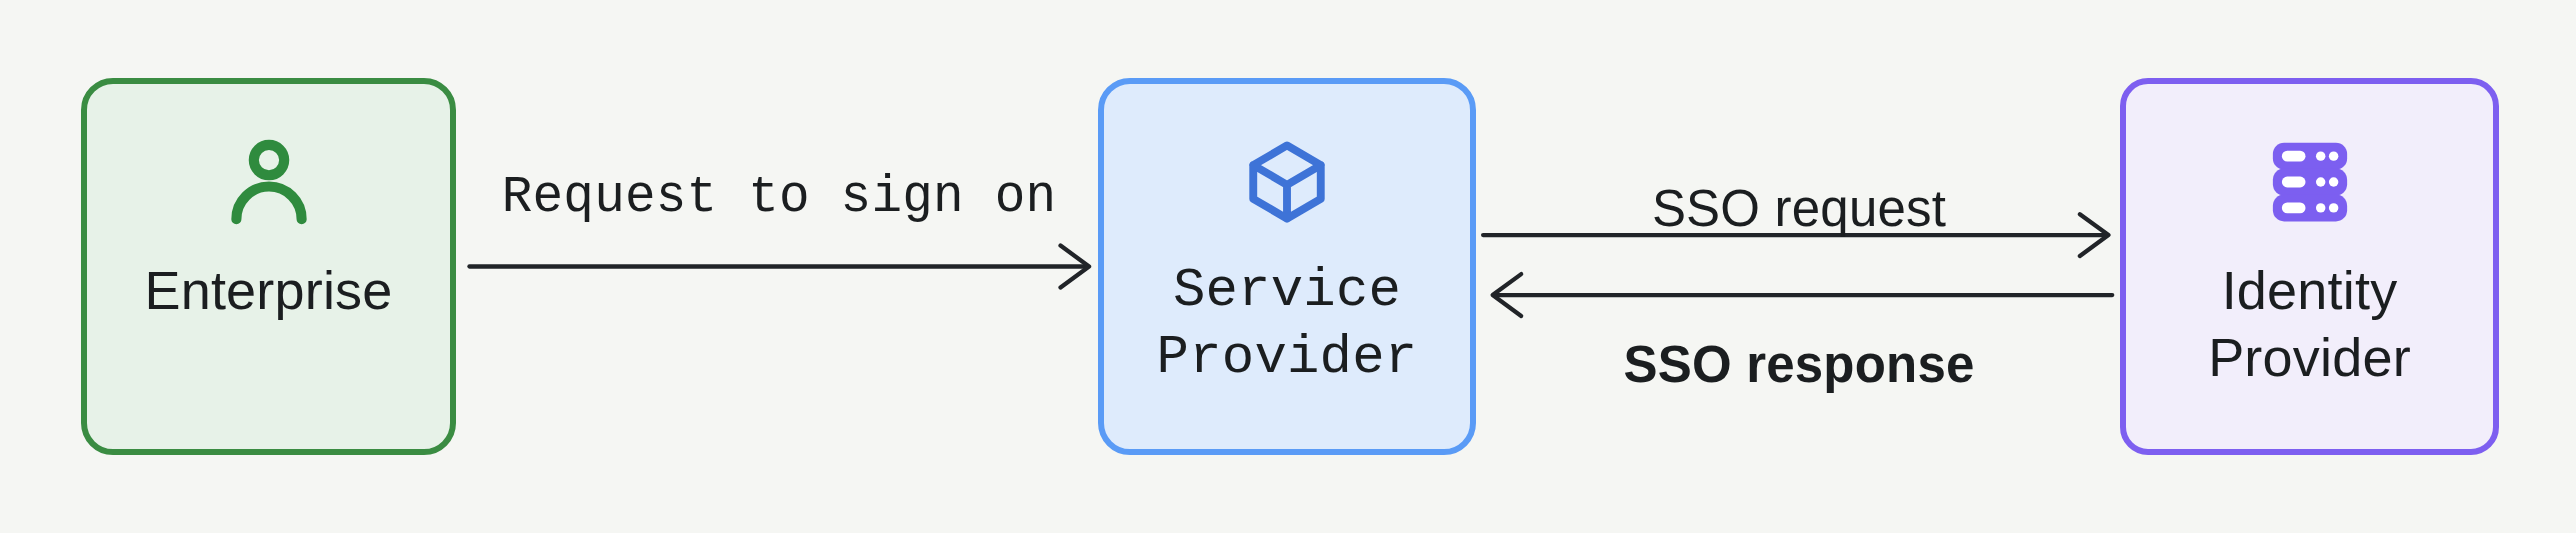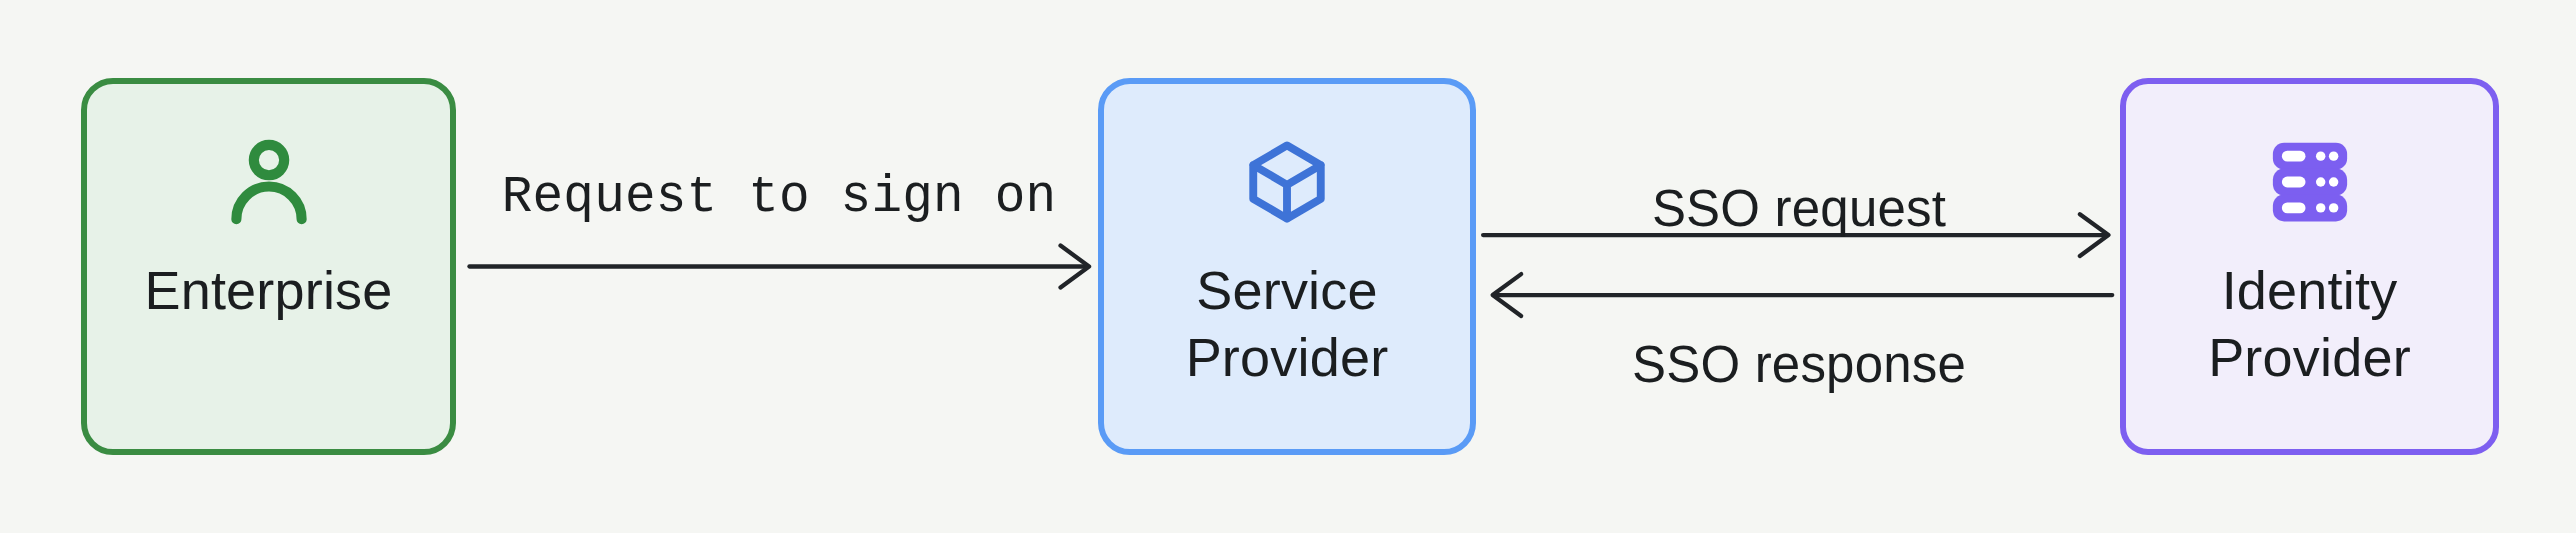--- a/index.html
+++ b/index.html
@@ -31,21 +31,21 @@
     top: 78px; height: 377px;
     box-sizing: border-box;
     border: 6.7px solid var(--border-c, #888);
     background: var(--fill-c, #eee);
     border-radius: 32px;
     display: flex;
     flex-direction: column;
     align-items: center;
   }
   .node-1 { left: 81px;   width: 375px; }
-  .node-2 { left: 1098px; width: 378px; }
+  .node-2 { left: 1098px; width: 378px; font-family: Liberation Mono, monospace; }
   .node-3 { left: 2120px; width: 379px; border-radius: 28px; }
   .node .icon {
     margin-top: 53px;
     width: 90px; height: 90px;
     color: var(--icon-c, #555);
     flex: none;
   }
   .node .icon svg { width: 100%; height: 100%; display: block; }
   .node-label {
     margin-top: 29.5px;
@@ -60,21 +60,21 @@
     position: absolute;
     transform: translate(-50%, -50%);
     font-size: 51px;
     font-weight: 500;
     white-space: nowrap;
     color: var(--text, #1b1e20);
     letter-spacing: 0.2px;
   }
   .edge-label-1 { left: 779px;  top: 197px; font-family: Liberation Mono, monospace; }
   .edge-label-2 { left: 1799px; top: 171px; margin-top: 37px; }
-  .edge-label-3 { left: 1799px; top: 364px; }
+  .edge-label-3 { left: 1799px; top: 364px; font-weight: bold; }
 </style>
 </head>
 <body style="--bg: #f5f6f3; --arrow: #212428; --text: #1b1e20;">
 
 <div class="canvas">
 
   <svg class="edges-svg" viewBox="0 0 2704 560">
     <g>
       <line x1="492" y1="280" x2="1141" y2="280"></line>
       <polyline points="1113,258 1143,280 1113,302"></polyline>

